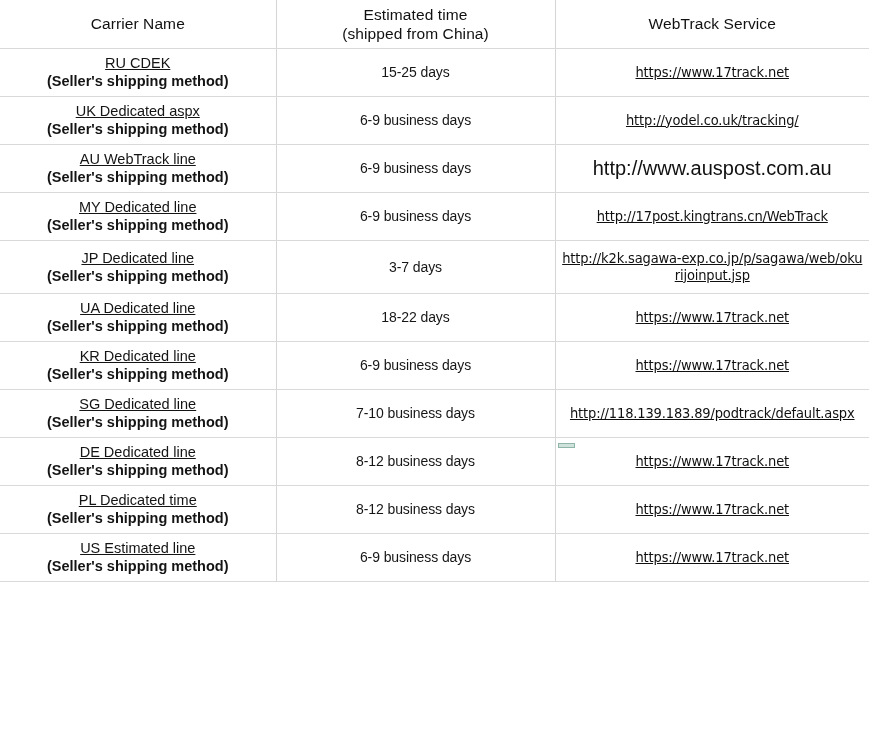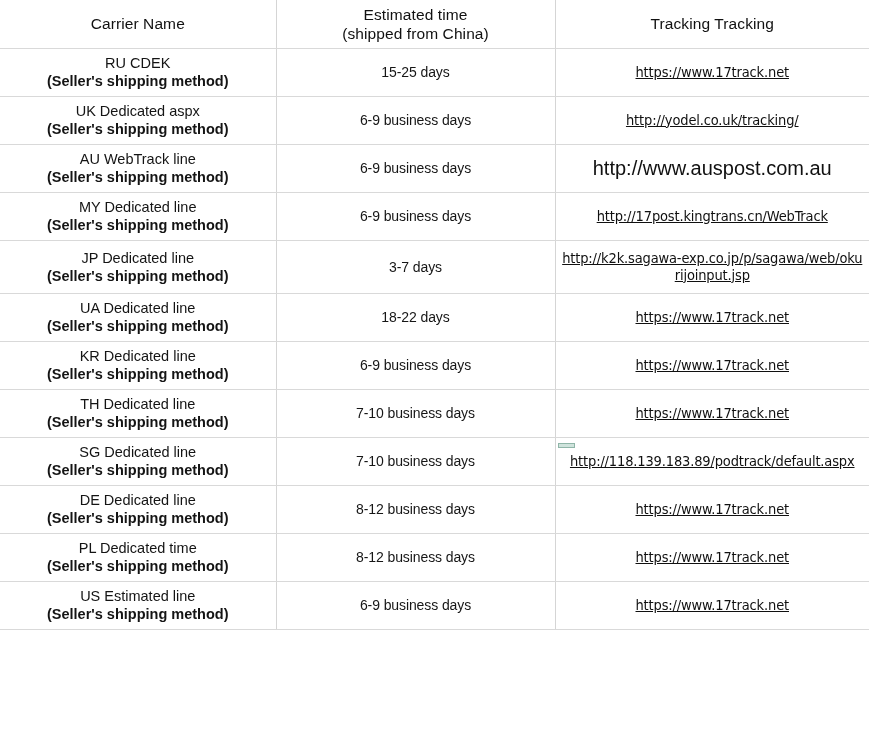--- a/index.html
+++ b/index.html
@@ -60,21 +60,21 @@
   
   tbody tr { height: 48px; }
   tbody tr.row-tall { height: 53px; }
 
   
   td.col-carrier {
     font-size: 14.5px;
     line-height: 18px;
     color: #141414;
   }
-  .carrier-name { display: block; }
+  .carrier-name { display: block; text-decoration: underline; }
   .carrier-sub  { display: block; font-weight: bold; }
 
   
   td.col-time {
     font-family: Liberation Sans, sans-serif;
     font-stretch: condensed;
     font-size: 14px;
     line-height: 18px;
     color: #161616;
     letter-spacing: -0.1px;
@@ -129,21 +129,21 @@
   <thead>
     <tr class="header-row">
       <th class="col-carrier">
         <span>Carrier Name</span>
       </th>
       <th class="col-time">
         <span>Estimated time</span>
         <span class="header-line2">(shipped from China)</span>
       </th>
       <th class="col-track">
-        <span>Tracking Tracking</span>
+        <span>WebTrack Service</span>
       </th>
     </tr>
   </thead>
   <tbody id="table-body">
       <tr>
         <td class="col-carrier">
           <span class="carrier-name">RU CDEK</span>
           <span class="carrier-sub">(Seller's shipping method)</span>
         </td>
         <td class="col-time">15-25 days</td>
@@ -192,28 +192,20 @@
       <tr>
         <td class="col-carrier">
           <span class="carrier-name">KR Dedicated line</span>
           <span class="carrier-sub">(Seller's shipping method)</span>
         </td>
         <td class="col-time">6-9 business days</td>
         <td class="col-track"><a class="track-link" href="#">https://www.17track.net</a></td>
       </tr>
       <tr>
         <td class="col-carrier">
-          <span class="carrier-name">TH Dedicated line</span>
-          <span class="carrier-sub">(Seller's shipping method)</span>
-        </td>
-        <td class="col-time">7-10 business days</td>
-        <td class="col-track"><a class="track-link" href="#">https://www.17track.net</a></td>
-      </tr>
-      <tr>
-        <td class="col-carrier">
           <span class="carrier-name">SG Dedicated line</span>
           <span class="carrier-sub">(Seller's shipping method)</span>
         </td>
         <td class="col-time">7-10 business days</td>
         <td class="col-track"><a class="track-link" href="#">http://118.139.183.89/podtrack/default.aspx</a></td>
       </tr>
       <tr>
         <td class="col-carrier">
           <span class="carrier-name">DE Dedicated line</span>
           <span class="carrier-sub">(Seller's shipping method)</span>

